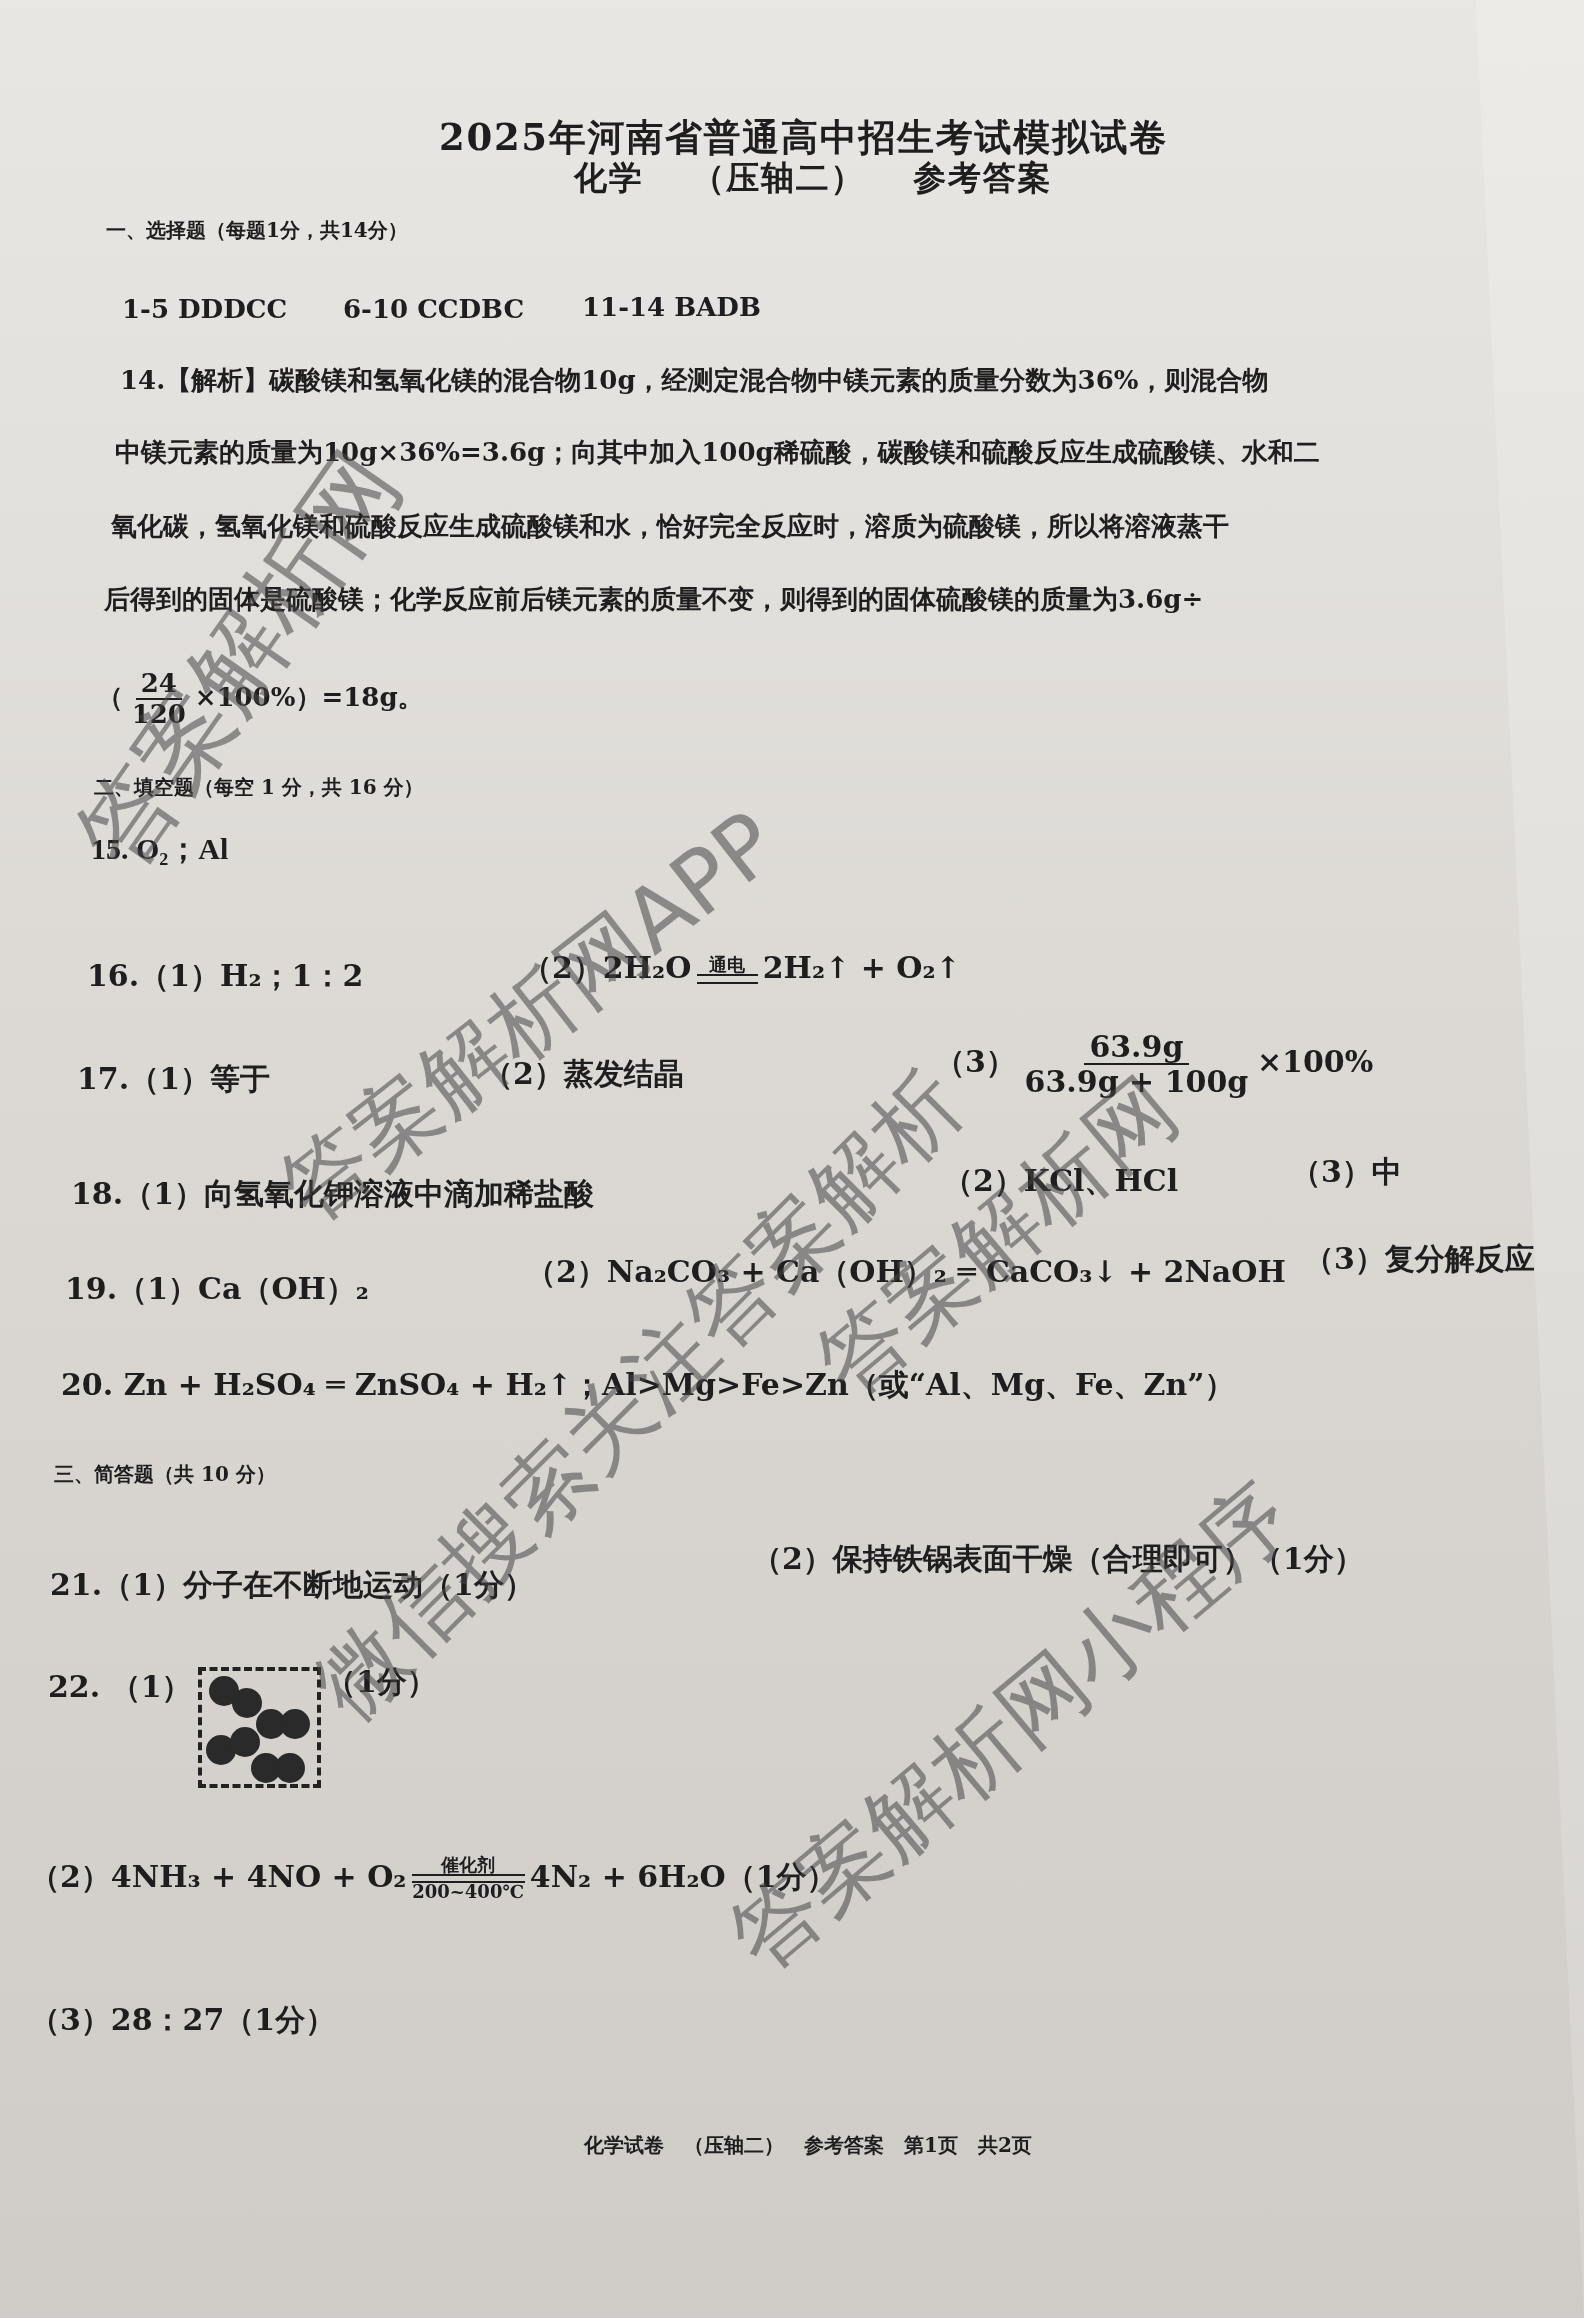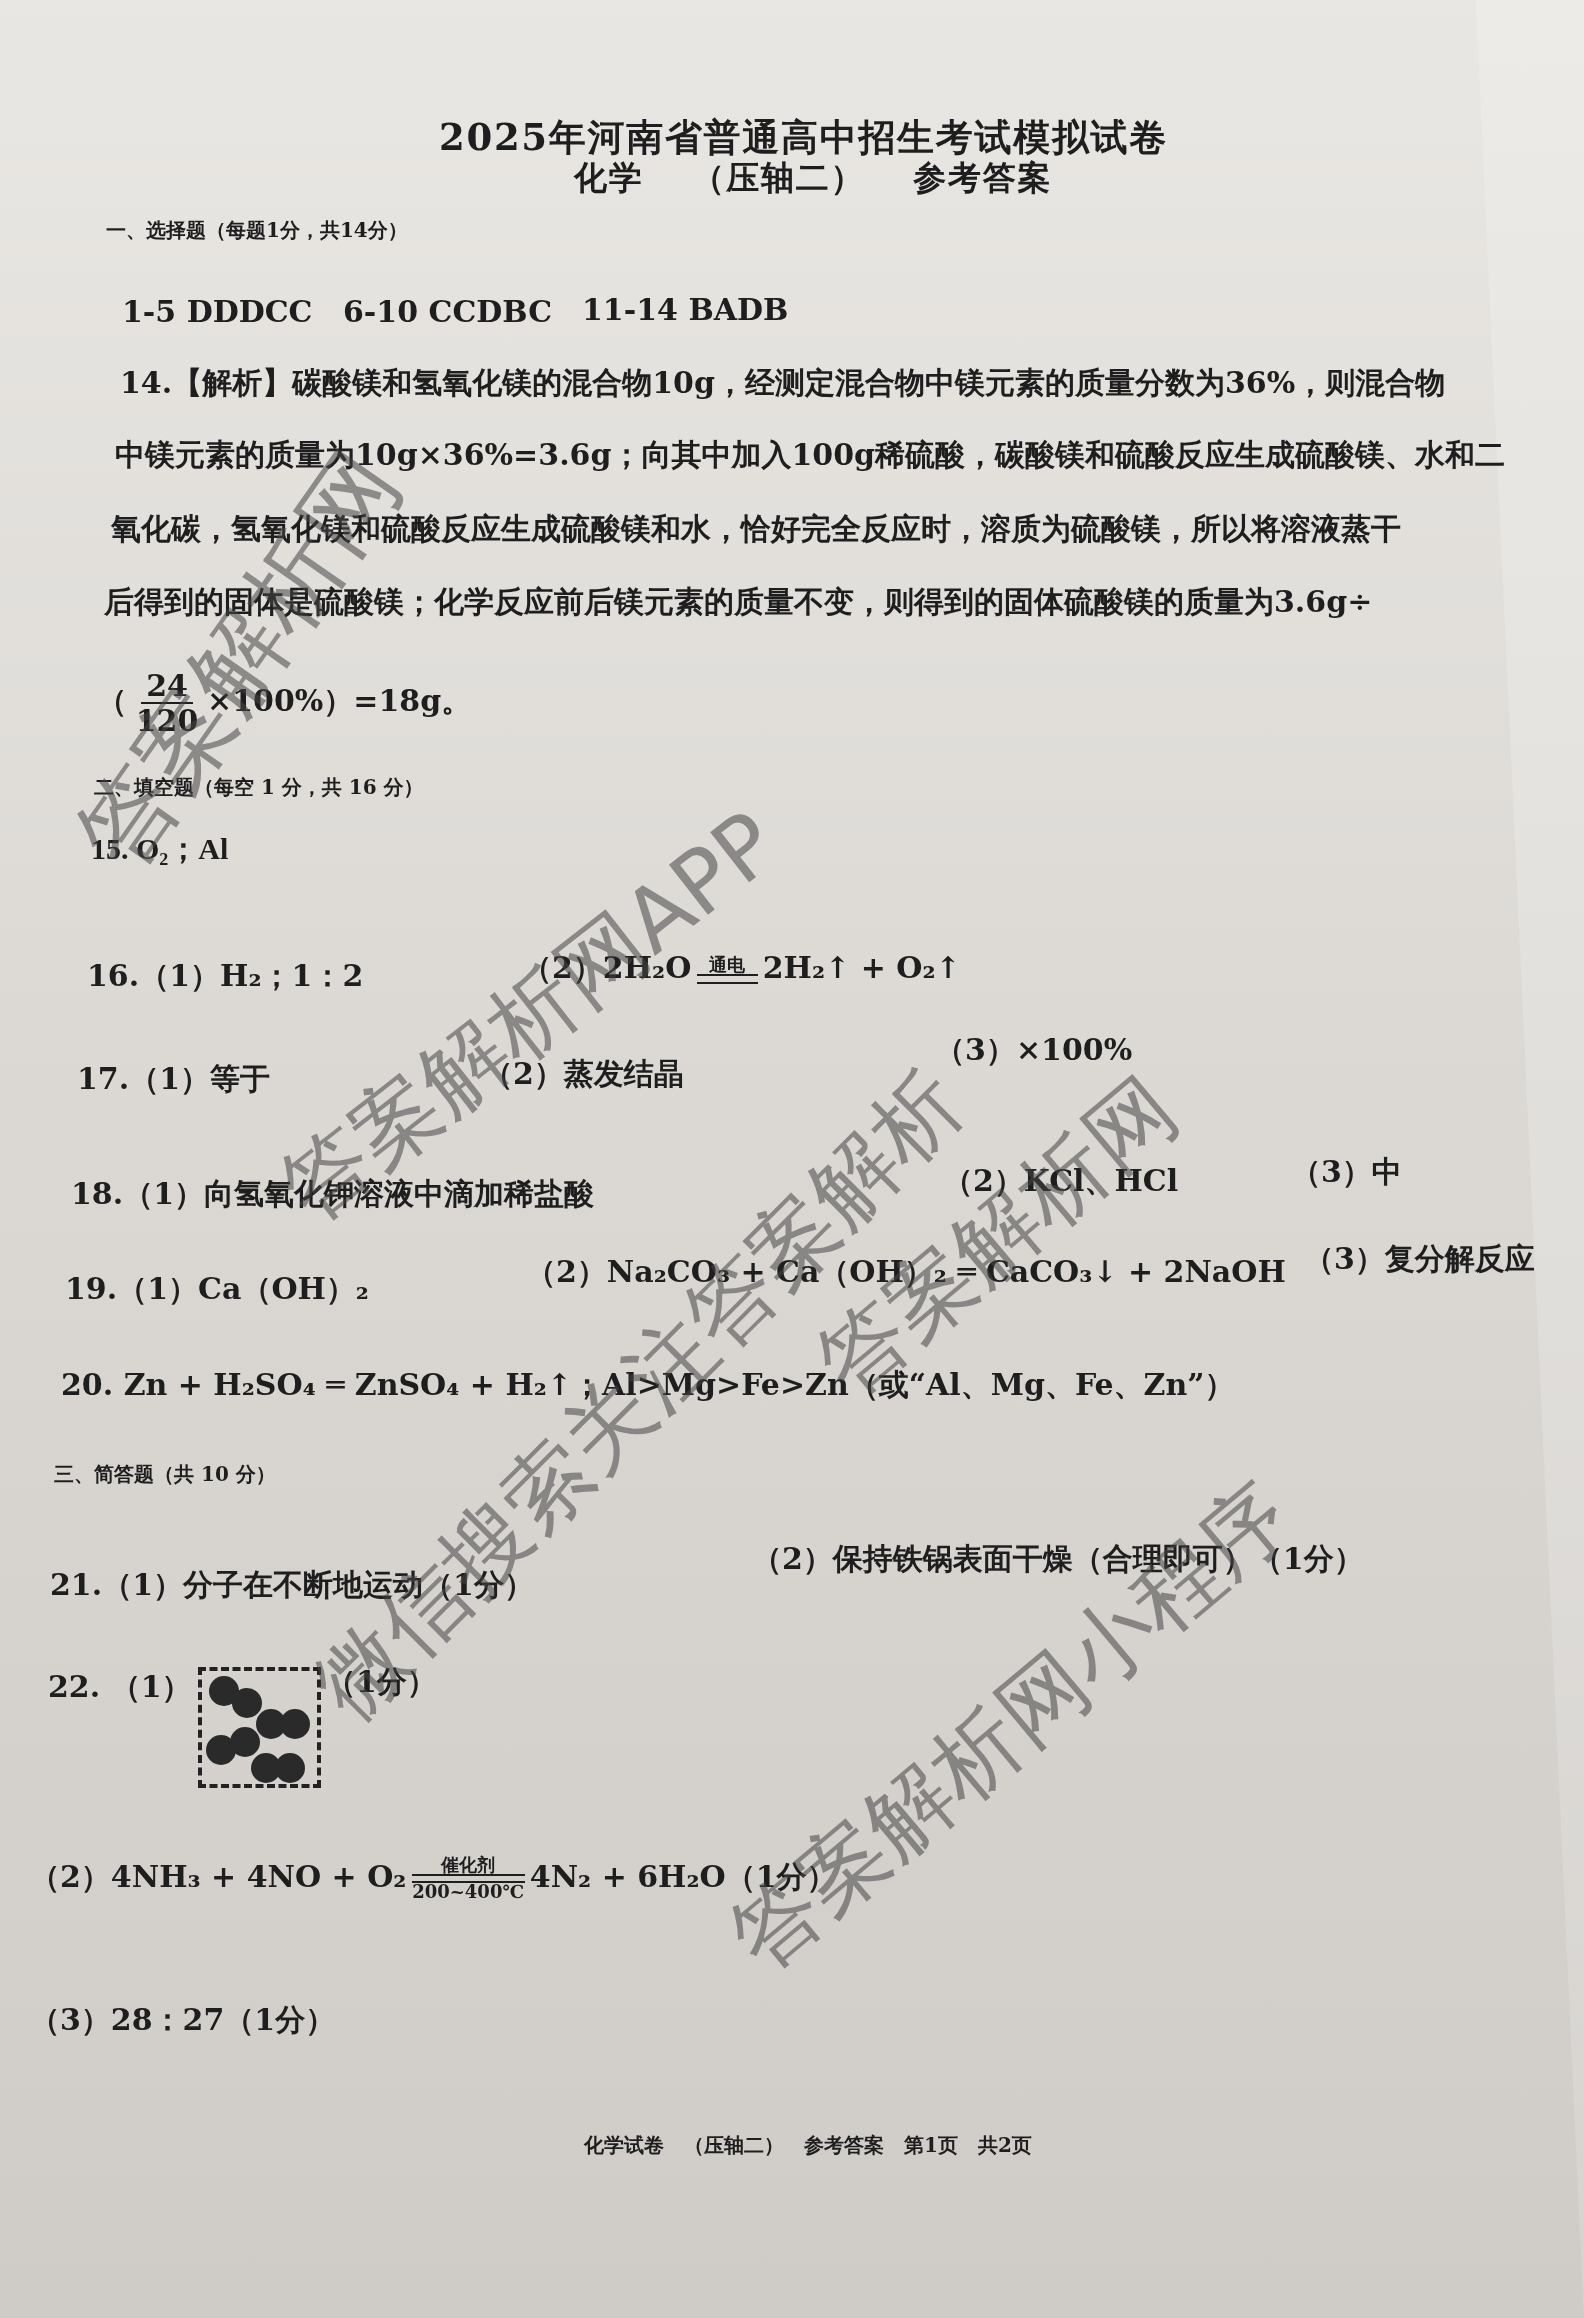--- a/index.html
+++ b/index.html
@@ -12,21 +12,21 @@
   .paper-edge {
     position: absolute; top: 0; right: 0; width: 122px; height: 2319px;
     background: linear-gradient(180deg, #ecebe8, #d6d3cf);
     clip-path: polygon(12% 0, 100% 0, 100% 100%, 100% 100%);
     border-left: 1.7px solid #bdb9b4;
   }
   .line { position: absolute; white-space: nowrap; font-weight: bold; }
   .title { font-size: 37px; letter-spacing: 1.7px; }
   .subtitle { font-size: 33px; letter-spacing: 1.7px; }
   .heading { font-size: 20px; }
-  .body { font-size: 30px; }
+  .body { font-size: 26px; }
   .ans { font-size: 30px; }
   .frac { display: inline-flex; flex-direction: column; align-items: center; vertical-align: middle; margin: 0 3.5px; }
   .frac .num { border-bottom: 2.6px solid #1e1e1e; padding: 0 5.2px; line-height: 1.1; }
   .frac .den { padding: 0 5.2px; line-height: 1.1; }
   .cond-eq { display: inline-flex; flex-direction: column; align-items: center; vertical-align: middle; margin: 0 5.2px; }
   .cond-eq .top { font-size: 0.6em; line-height: 1; }
   .cond-eq .bar { width: 100%; height: 5.2px; border-top: 2.6px solid #1e1e1e; border-bottom: 2.6px solid #1e1e1e; }
   .cond-eq .bot { font-size: 0.6em; line-height: 1; }
   .molbox {
     position: absolute; left: 198px; top: 1667px; width: 115px; height: 113px;
@@ -82,21 +82,24 @@
 <div class="line ans" style="left:522px; top:948px;">
   <span>（2）2H₂O</span><span class="cond-eq">
       <span class="top">通电</span>
       <span class="bar" style="width:61px"></span>
     </span><span>2H₂↑ + O₂↑</span>
 </div>
 
 <div class="line ans" style="left:77px; top:1059px;">17.（1）等于</div>
 <div class="line ans" style="left:483px; top:1054px;">（2）蒸发结晶</div>
 <div class="line ans" style="left:935px; top:1030px;">
-  <span>（3）</span><span>×100%</span>
+  <span>（3）</span><span class="frac">
+      <span class="num">63.9g</span>
+      <span class="den">63.9g + 100g</span>
+    </span><span>×100%</span>
 </div>
 
 <div class="line ans" style="left:71px; top:1174px;">18.（1）向氢氧化钾溶液中滴加稀盐酸</div>
 <div class="line ans" style="left:943px; top:1161px;">（2）KCl、HCl</div>
 <div class="line ans" style="left:1291px; top:1152px;">（3）中</div>
 
 <div class="line ans" style="left:65px; top:1269px;">19.（1）Ca（OH）₂</div>
 <div class="line ans" style="left:526px; top:1252px;">（2）Na₂CO₃ + Ca（OH）₂ ═ CaCO₃↓ + 2NaOH</div>
 <div class="line ans" style="left:1304px; top:1239px;">（3）复分解反应</div>
 

